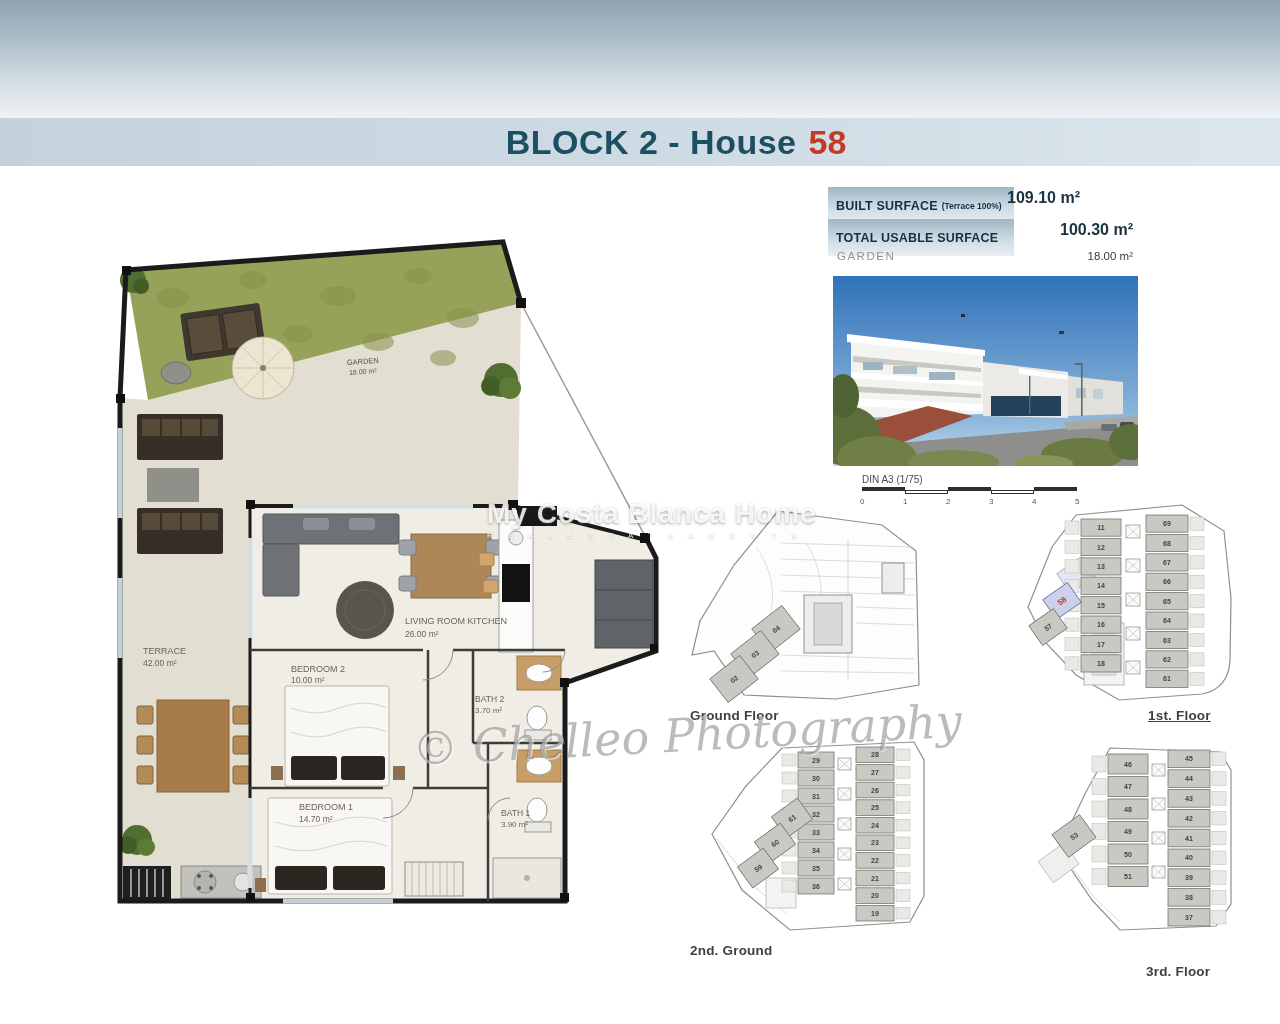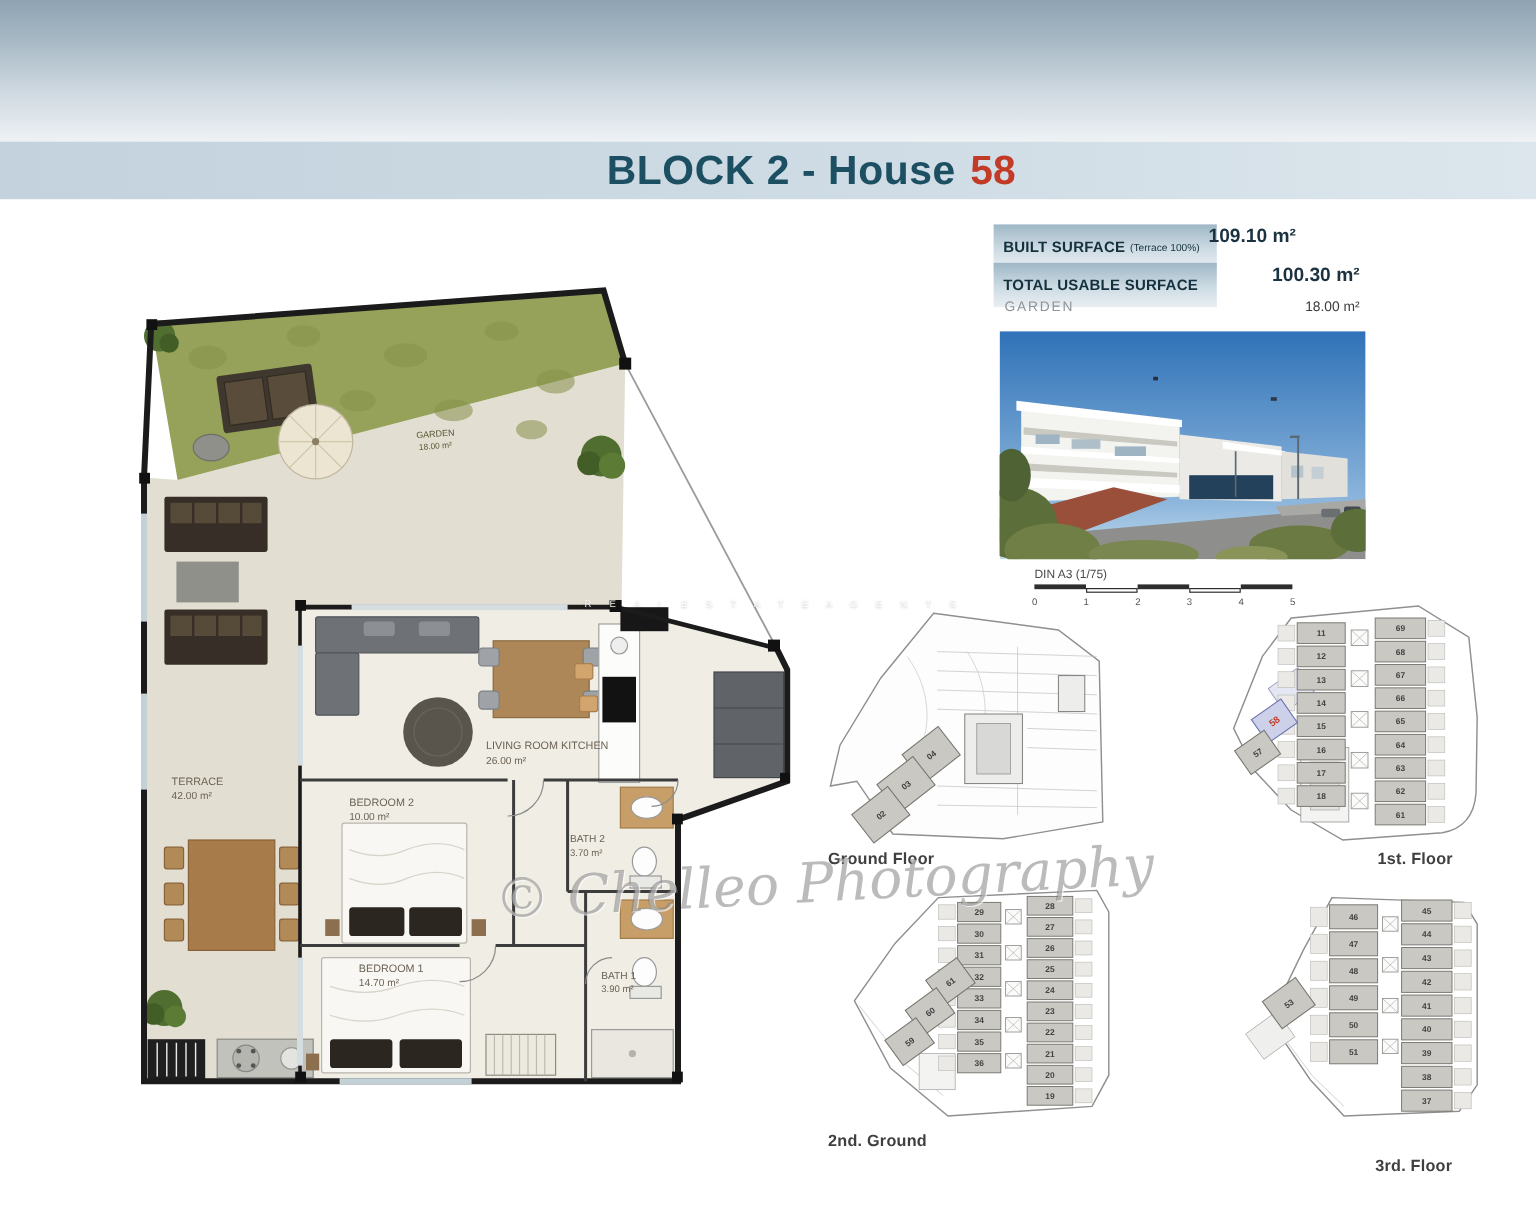--- a/index.html
+++ b/index.html
@@ -14,21 +14,21 @@
     background:linear-gradient(90deg,#c3d2dd 0%,#cfdce5 55%,#dde7ed 100%);
     display:flex;align-items:center;justify-content:center;padding-left:36px;}
   .title-strip .t1{font-size:34px;font-weight:bold;color:#1d4f63;letter-spacing:.5px;}
   .title-strip .t2{font-size:34px;font-weight:bold;color:#c23b26;margin-left:12px;}
 
   
   .sbar{height:37px;width:186px;left:828px;
     background:linear-gradient(180deg,#9fb7c6 0%,#cddbe3 55%,#e9eff3 100%);
     display:flex;align-items:center;padding-left:8px;box-sizing:border-box;}
   .sbar .lbl{font-size:12.5px;font-weight:bold;color:#14303e;letter-spacing:.2px;white-space:nowrap;}
-  .sbar .note{font-size:8.5px;font-weight:normal;color:#14303e;margin-left:4px;white-space:nowrap;}
+  .sbar .note{font-size:8.5px;font-weight:bold;color:#14303e;margin-left:4px;white-space:nowrap;}
   .sval{font-size:16px;font-weight:bold;color:#1b3240;width:115px;text-align:right;}
   .garden-lbl{font-size:11.5px;color:#8f9397;letter-spacing:1.5px;}
   .garden-val{font-size:11.5px;color:#3c3c3c;width:115px;text-align:right;}
 
   
   .din{font-size:10px;color:#4a4a4a;}
   .segs{display:flex;}
   .seg{width:43px;height:4px;box-sizing:border-box;}
   .seg.b{background:#2e2e2e;margin-top:0;}
   .seg.w{background:#ffffff;border:1px solid #2e2e2e;margin-top:3px;}
@@ -485,21 +485,21 @@
         <g transform="rotate(-35 38 98)">
           <rect x="23" y="86" width="30" height="24" fill="#ccd0e8" stroke="#6a70b0" stroke-width="0.9"></rect>
           <text x="38" y="100.8" text-anchor="middle" font-size="8" fill="#c23b26" font-weight="bold">58</text>
         </g>
         <g transform="rotate(-35 24 124)">
           <rect x="9" y="112" width="30" height="24" fill="#c9c8c3" stroke="#77766f" stroke-width="0.9"></rect>
           <text x="24" y="126.8" text-anchor="middle" font-size="7" fill="#424242" font-weight="bold">57</text>
         </g>
       </g>
   </svg>
-  <div class="abs floor-lbl" style="left:1148px;top:708px;">1st. Floor</div>
+  <div class="abs floor-lbl" style="left:1148px;top:708px;text-decoration:underline;">1st. Floor</div>
 
   <svg class="abs" style="left:686px;top:738px;" width="240" height="200" viewBox="0 0 240 200">
     <path d="M96,10 L228,4 L238,22 L238,158 L224,184 L104,192 L56,152 L26,96 L60,48 Z" fill="#ffffff" stroke="#8f8f8f" stroke-width="1.2"></path>
     <path d="M30,100 L70,150 L100,175" fill="none" stroke="#cfcfcf" stroke-width="0.8"></path>
     <rect x="80" y="140" width="30" height="30" fill="#f3f3f1" stroke="#b0b0b0" stroke-width="0.7"></rect>
     <g class="units">
         <rect x="96" y="16" width="14" height="12" fill="#eae9e6" stroke="#b9b8b4" stroke-width="0.5"></rect>
         <rect x="112" y="14" width="36" height="16" fill="#c9c8c3" stroke="#77766f" stroke-width="0.8"></rect>
         <text x="130" y="24.5" text-anchor="middle" font-size="7" fill="#424242" font-weight="bold">29</text>
         <rect x="96" y="34" width="14" height="12" fill="#eae9e6" stroke="#b9b8b4" stroke-width="0.5"></rect>
@@ -650,17 +650,18 @@
         <line x1="137" y1="124" x2="124" y2="136" stroke="#a5a5a5" stroke-width="0.5"></line>
         <g transform="rotate(-36 46 94)">
           <rect x="29" y="80" width="34" height="28" fill="#c9c8c3" stroke="#77766f" stroke-width="0.9"></rect>
           <text x="46" y="96.8" text-anchor="middle" font-size="7" fill="#424242" font-weight="bold">53</text>
         </g>
       </g>
   </svg>
   <div class="abs floor-lbl" style="left:1146px;top:964px;">3rd. Floor</div>
 
   <div class="abs wm-agency">
+    <div class="l1">My Costa Blanca Home</div>
     <div class="l2">R E A L   E S T A T E   A G E N T S</div>
   </div>
   <div class="abs wm-photo">© Chelleo Photography</div>
 
 </div>
 
 </body></html>

